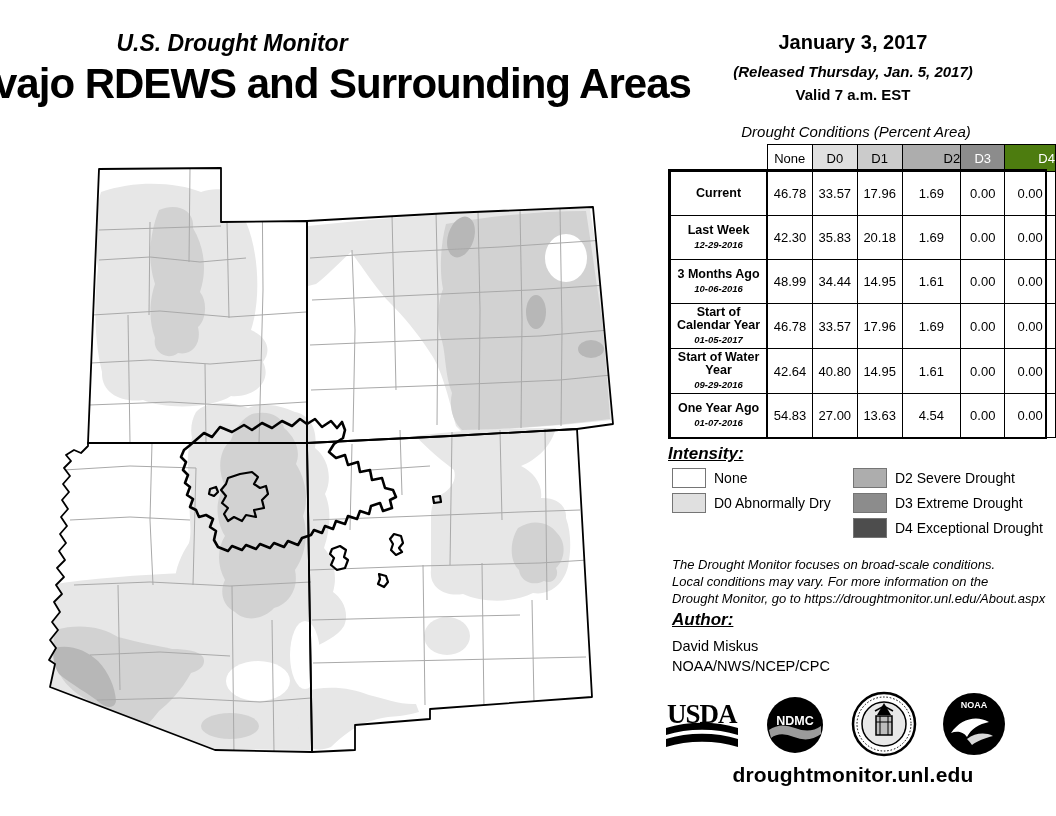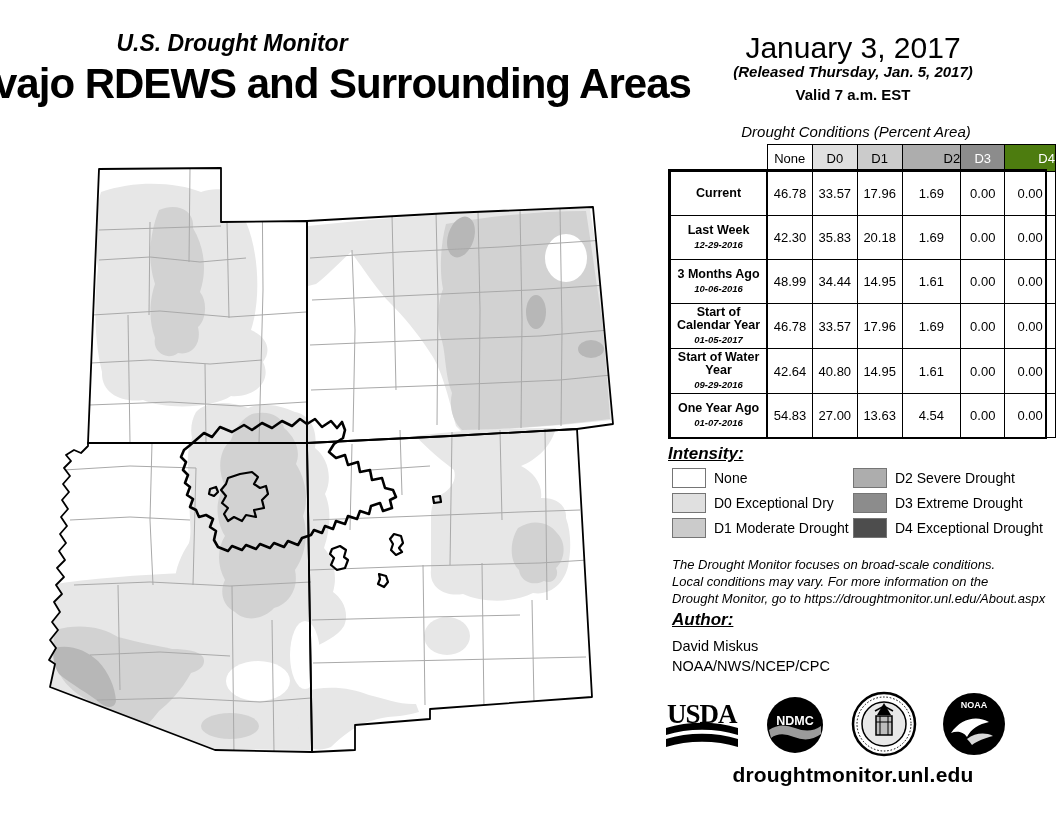--- a/index.html
+++ b/index.html
@@ -2,21 +2,21 @@
 <html><head>
 <meta charset="utf-8">
 <style>
   html,body{margin:0;padding:0;background:#fff;}
   #canvas{position:relative;width:1056px;height:816px;background:#ffffff;overflow:hidden;
           font-family:"Liberation Sans",sans-serif;color:#000;}
   #canvas .abs{position:absolute;}
 
   .kicker{left:0;top:30px;width:464px;text-align:center;font-size:23px;font-weight:bold;font-style:italic;}
   .main-title{left:-6px;top:60px;font-size:42px;font-weight:bold;white-space:nowrap;letter-spacing:-1px;}
-  .date-line1{left:718px;top:31px;width:270px;text-align:center;font-size:30px;font-weight:normal;}
+  .date-line1{left:718px;top:31px;width:270px;text-align:center;font-size:20px;font-weight:bold;}
   .date-line2{left:700px;top:63px;width:306px;text-align:center;font-size:15px;font-weight:bold;font-style:italic;}
   .date-line3{left:718px;top:86px;width:270px;text-align:center;font-size:15px;font-weight:bold;}
 
   .table-title{left:672px;top:123px;width:368px;text-align:center;font-size:15px;font-style:italic;}
 
   table.dm{position:absolute;left:670px;top:144px;border-collapse:collapse;table-layout:fixed;}
   table.dm th,table.dm td{border:1px solid #000;padding:0;}
   table.dm th{height:26px;font-size:13px;font-weight:normal;}
   table.dm th.blank{border:none;background:#fff;}
   table.dm td.val{width:45px;height:43px;text-align:center;vertical-align:middle;font-size:13px;background:#fff;}
@@ -205,25 +205,21 @@
     </table>
   <div class="abs body-outline"></div>
 
   <div class="abs intensity-title">Intensity:</div>
   <div class="lg-item" style="left:672px;top:468px;">
     <span class="lg-sw" style="background-color: rgb(255, 255, 255);"></span>
     <span class="lg-label">None</span>
   </div>
   <div class="lg-item" style="left:672px;top:493px;">
     <span class="lg-sw" style="background-color: rgb(224, 224, 224);"></span>
-    <span class="lg-label">D0 Exceptional Dry</span>
-  </div>
-  <div class="lg-item" style="left:672px;top:518px;">
-    <span class="lg-sw" style="background-color: rgb(203, 203, 203);"></span>
-    <span class="lg-label">D1 Moderate Drought</span>
+    <span class="lg-label">D0 Abnormally Dry</span>
   </div>
   <div class="lg-item" style="left:853px;top:468px;">
     <span class="lg-sw" style="background-color: rgb(173, 173, 173);"></span>
     <span class="lg-label">D2 Severe Drought</span>
   </div>
   <div class="lg-item" style="left:853px;top:493px;">
     <span class="lg-sw" style="background-color: rgb(140, 140, 140);"></span>
     <span class="lg-label">D3 Extreme Drought</span>
   </div>
   <div class="lg-item" style="left:853px;top:518px;gap:8px;">

